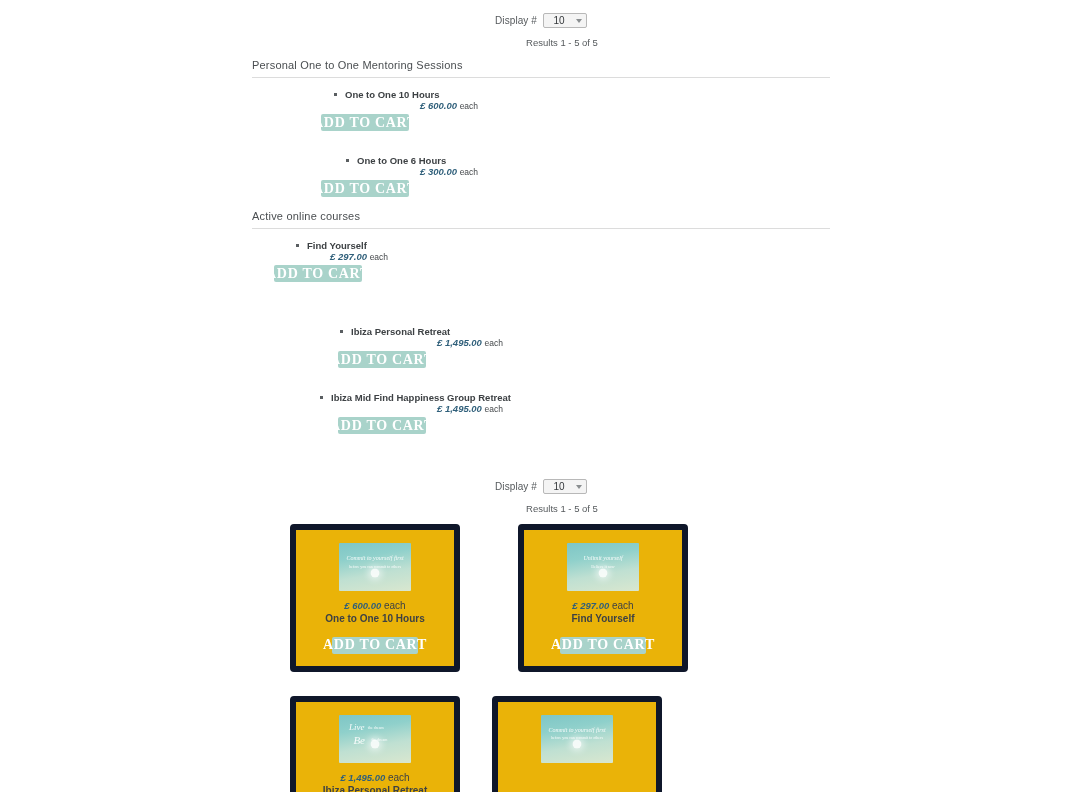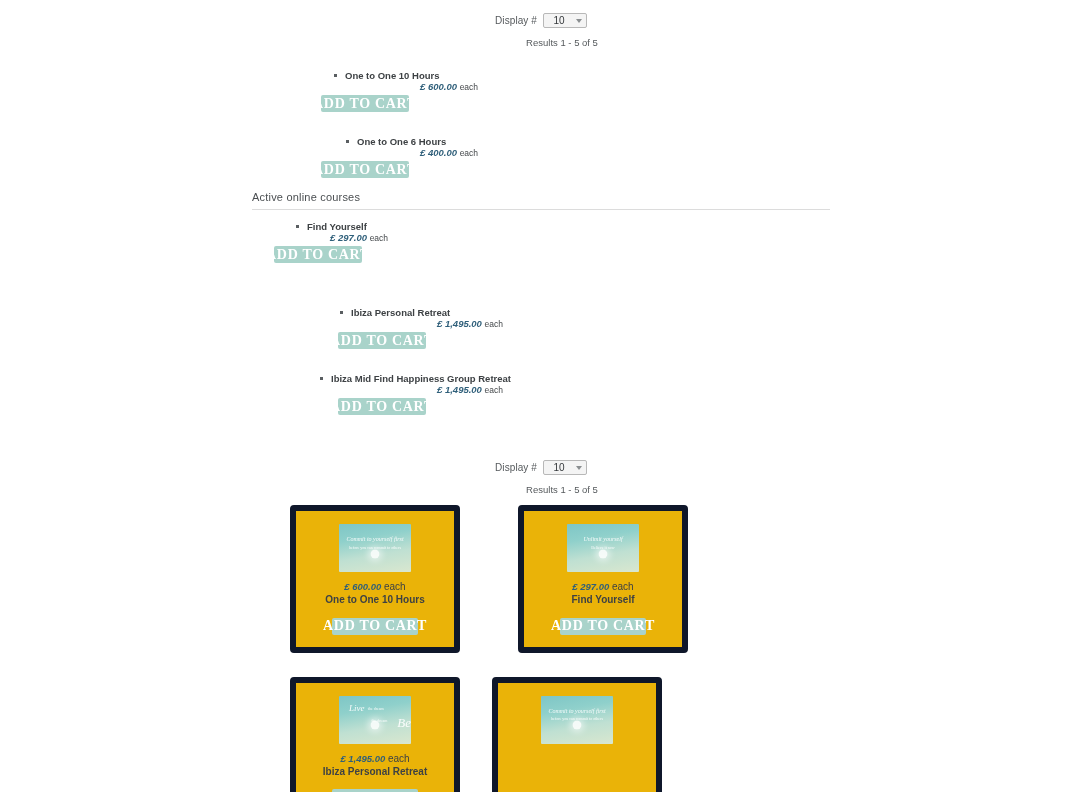--- a/index.html
+++ b/index.html
@@ -175,21 +175,21 @@
     position: absolute;
     left: 0; right: 0;
     color: rgba(255,255,255,.92);
     font-family: "Liberation Serif", serif;
     line-height: 1;
     white-space: nowrap;
   }
   .card-thumb .ov1 { top: 26%; font-size: 6px; font-style: italic; }
   .card-thumb .ov2 { top: 45%; font-size: 4px; }
   .card-thumb .big1 { top: 18%; left: 14%; text-align: left; font-size: 9px; font-style: italic; }
-  .card-thumb .big2 { top: 42%; left: 20%; text-align: right; font-size: 13px; font-style: italic; }
+  .card-thumb .big2 { top: 42%; left: 20%; text-align: left; font-size: 11px; font-style: italic; }
   .card-thumb .sm1  { top: 24%; left: 40%; text-align: left; font-size: 4px; }
   .card-thumb .sm2  { top: 48%; left: 45%; text-align: left; font-size: 4px; }
 
   .card-price {
     margin-top: 9px;
     font-size: 9.5px;
     color: #2f5f7a;
     font-style: italic;
     font-weight: bold;
   }
@@ -222,34 +222,35 @@
       <span class="display-label">Display #</span>
       <span class="display-select">
         <span>10</span>
         <span class="caret"></span>
       </span>
     </div>
     <div class="results-line">Results 1 - 5 of 5</div>
   </div>
 
   <div class="category" style="margin-top:11px;">
+    <div class="category-title">Personal One to One Mentoring Sessions</div>
 
     <div class="product-row" style="height:66px;">
       <div class="product-name" style="position:absolute;left:82px;top:11px;">One to One 10 Hours</div>
       <div class="product-price" style="position:absolute;left:168px;top:22px;">
         <span>£ 600.00</span>
         <span class="each">each</span>
       </div>
       <button class="btn-cart" style="position:absolute;left:69px;top:36px;width:88px;">ADD TO CART</button>
     </div>
 
     <div class="product-row" style="height:66px;">
       <div class="product-name" style="position:absolute;left:94px;top:11px;">One to One 6 Hours</div>
       <div class="product-price" style="position:absolute;left:168px;top:22px;">
-        <span>£ 400.00</span>
+        <span>£ 300.00</span>
         <span class="each">each</span>
       </div>
       <button class="btn-cart" style="position:absolute;left:69px;top:36px;width:88px;">ADD TO CART</button>
     </div>
   </div>
 
   <div class="category" style="">
     <div class="category-title">Active online courses</div>
 
     <div class="product-row" style="height:66px;">

